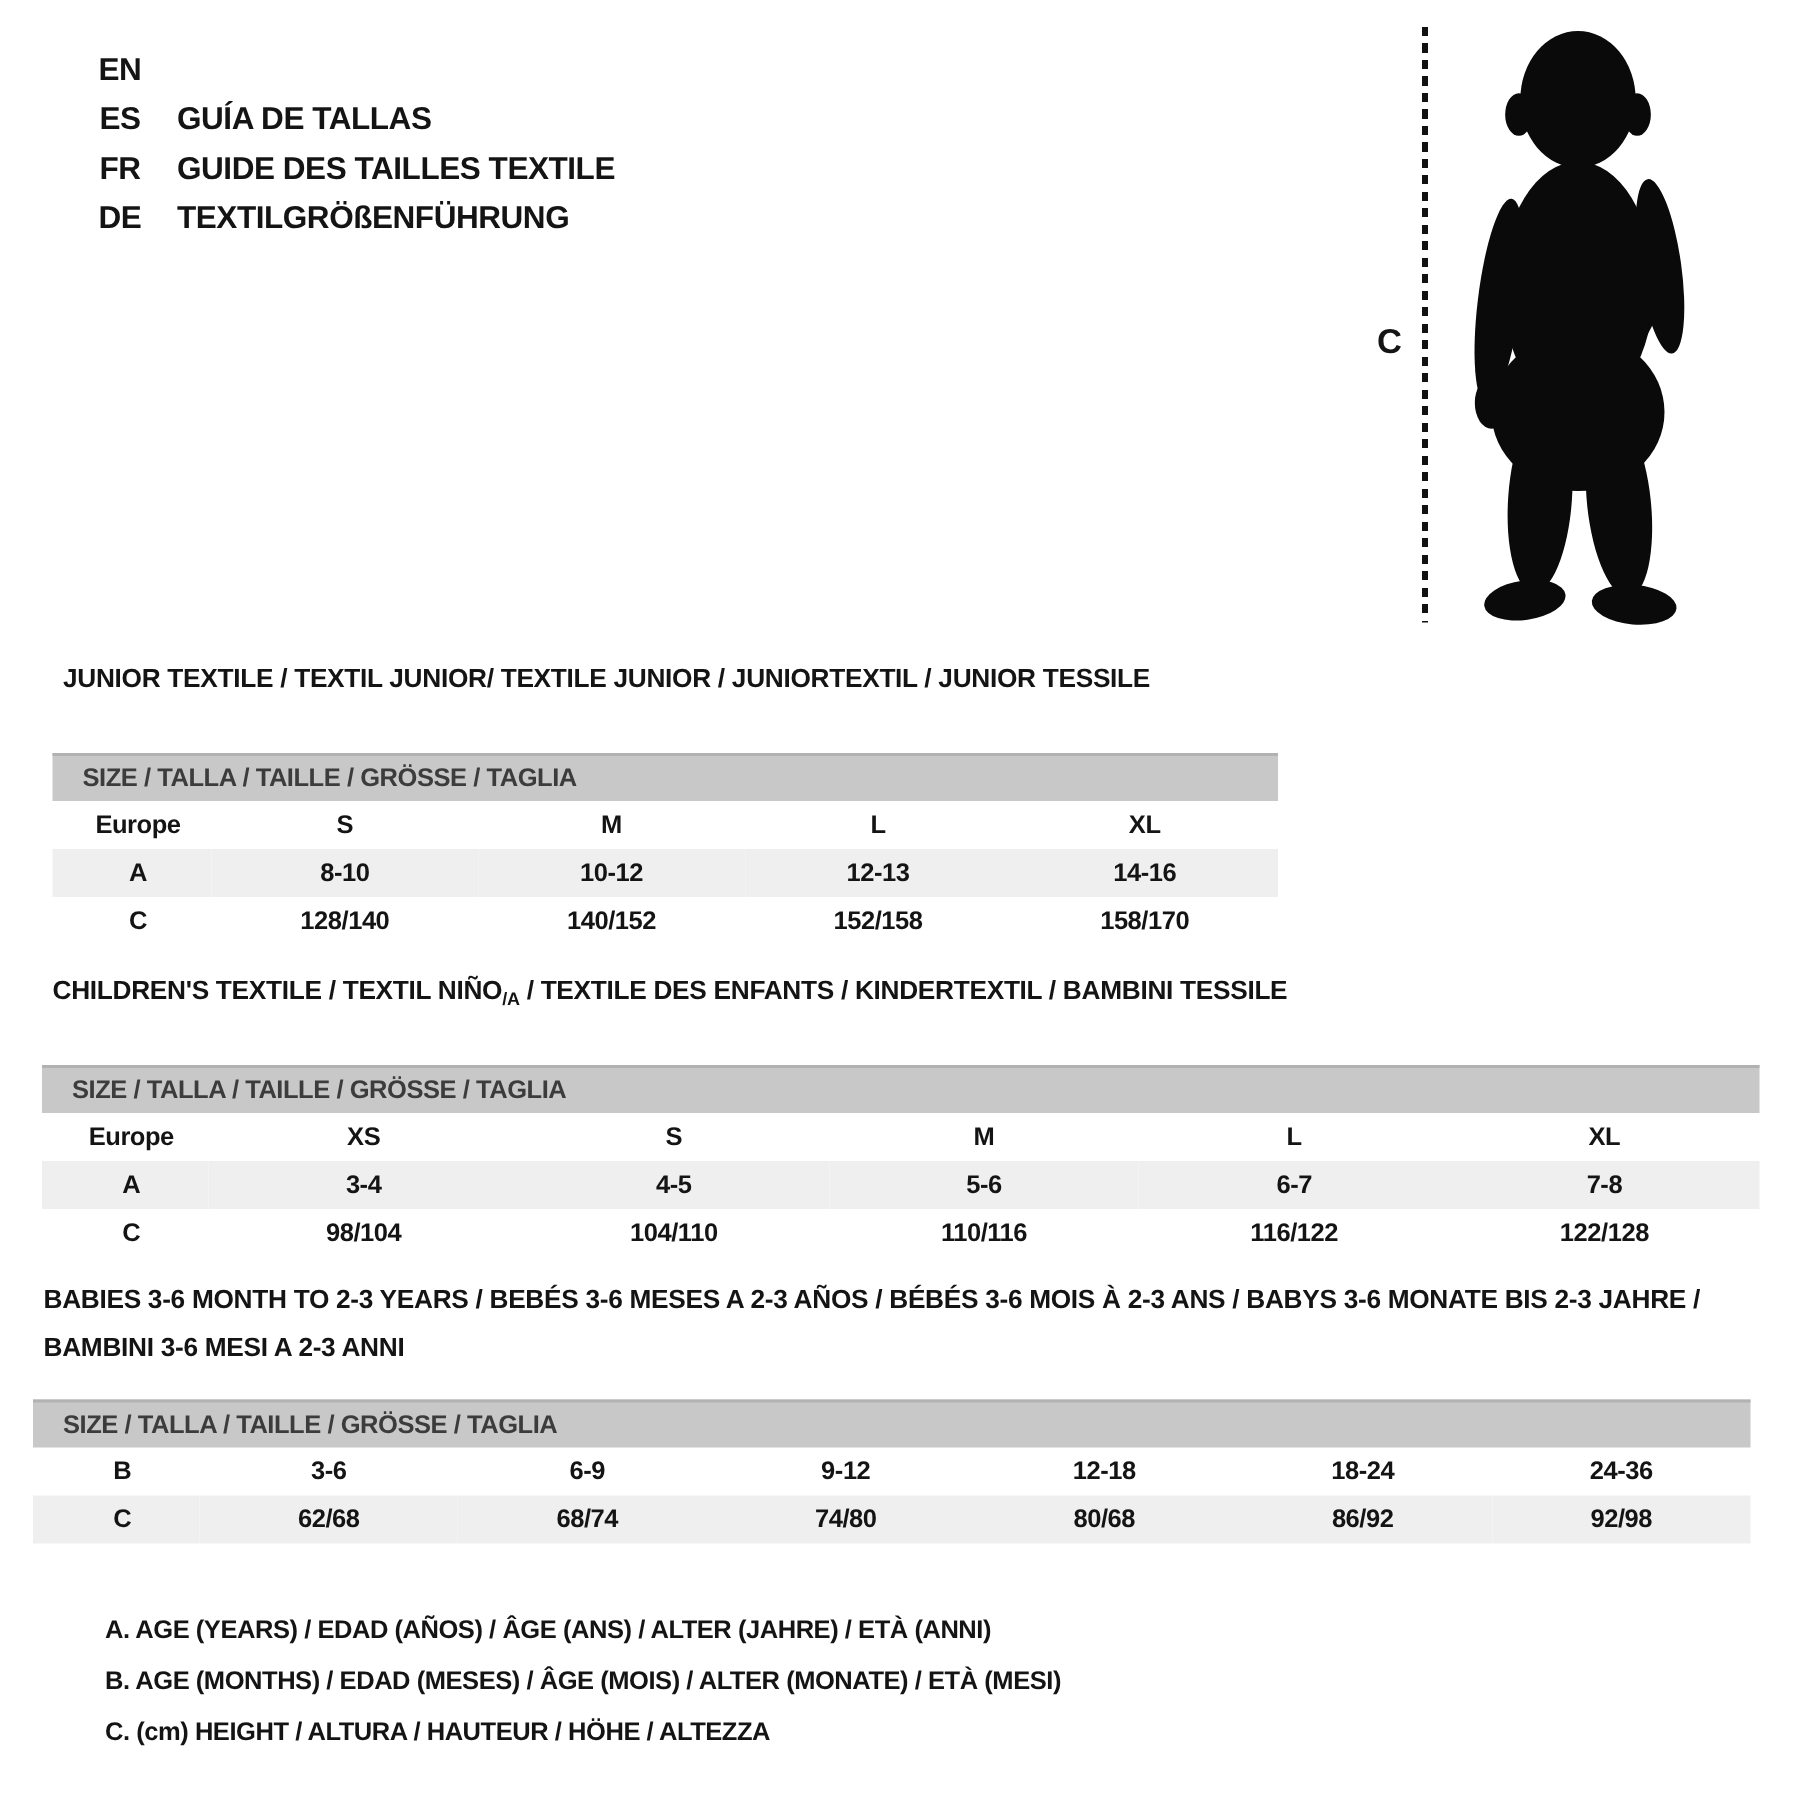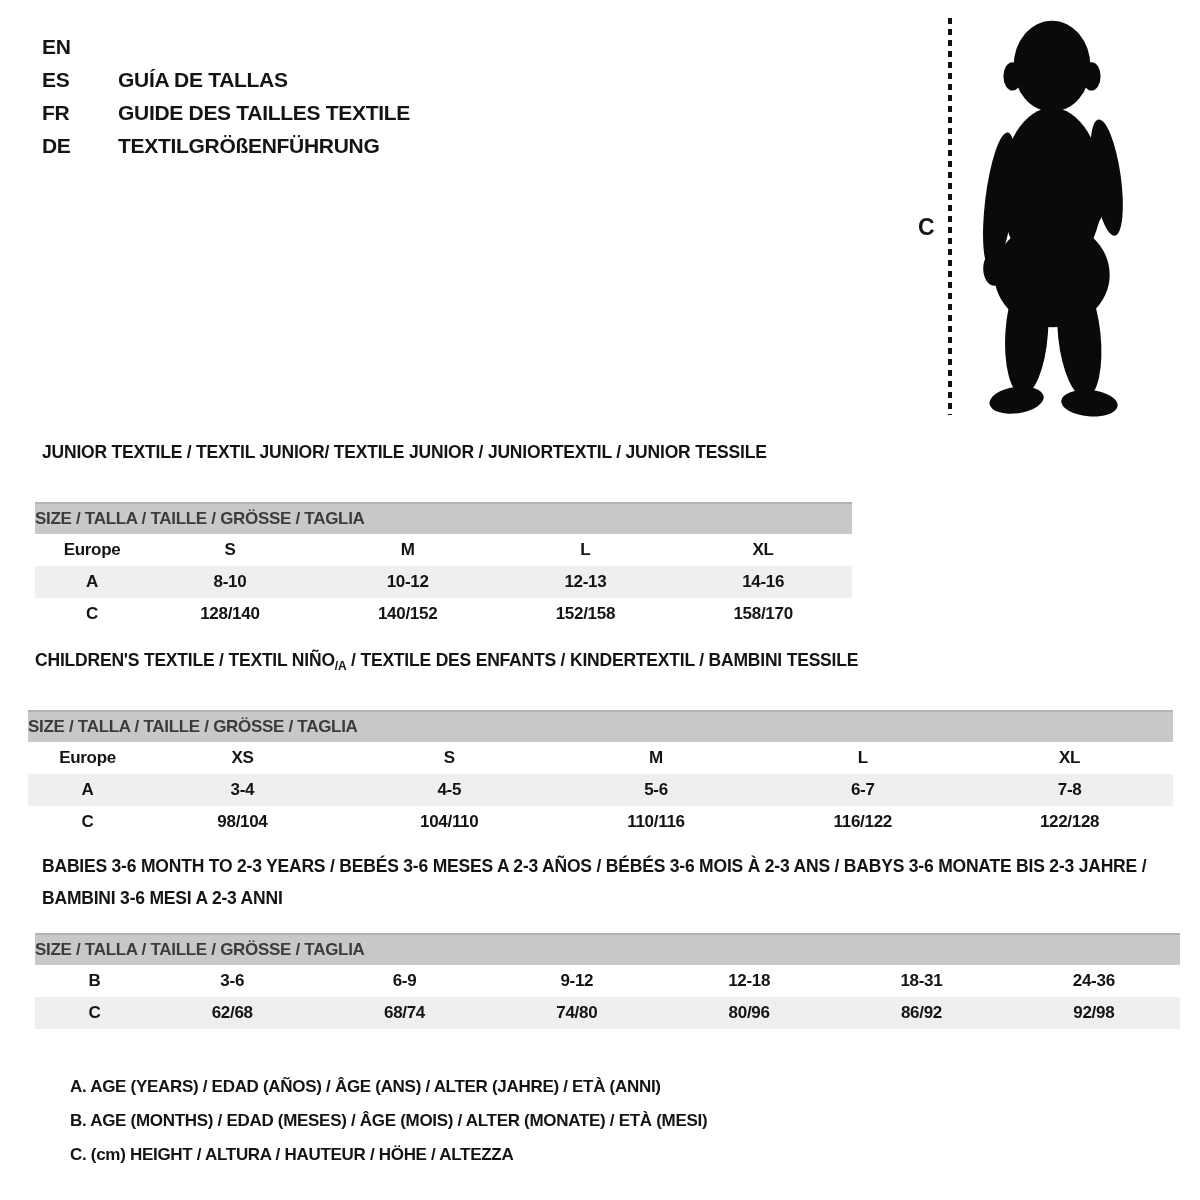--- a/index.html
+++ b/index.html
@@ -6,42 +6,42 @@
   body{
     width:1200px;height:1200px;position:relative;overflow:hidden;
     background:#ffffff;color:#141414;
     font-family:"Liberation Sans","DejaVu Sans",sans-serif;
     font-weight:700;letter-spacing:-0.3px;
   }
   .abs{position:absolute;}
 
   
   .lang-block{left:42px;top:30px;font-size:21px;line-height:33px;}
-  .lang-row{display:flex;}
+  .lang-row{display:flex;text-align:center;}
   .lang-code{width:76px;flex:0 0 76px;}
 
   
   .measure-line{
     left:948px;top:18px;width:4px;height:397px;
     background:repeating-linear-gradient(to bottom,#111 0 6px,transparent 6px 11px);
   }
   .measure-label{left:918px;top:214px;font-size:23px;}
   .figure-svg{left:966px;top:12px;}
 
   
   .section{position:absolute;}
   .sec0{left:35px;top:436px;width:817px;}
   .sec1{left:28px;top:644px;width:1145px;}
-  .sec2{left:35px;top:850px;width:1145px;}
+  .sec2{left:22px;top:850px;width:1145px;}
   .sec-title{font-size:17.5px;line-height:32px;margin-left:7px;letter-spacing:-0.2px;}
   .sub-a{font-size:12px;vertical-align:-4px;}
   .size-bar{
     background:#c8c8c8;border-top:2px solid #b2b2b2;
     color:#3c3c3c;height:30px;line-height:30px;
-    padding-left:0;font-size:17px;
+    padding-left:20px;font-size:17px;
   }
   .sec0 .size-bar{margin-top:28px;}
   .sec1 .size-bar{margin-top:28px;}
   .sec2 .size-bar{margin-top:13px;}
   table{width:100%;border-collapse:collapse;table-layout:fixed;
         font-size:17px;font-weight:700;letter-spacing:-0.3px;}
   td{height:32px;text-align:center;padding:0;}
   td.lbl{text-align:center;padding-left:8px;}
   .sec0 td.lbl{width:12%;}
   .sec1 td.lbl{width:9%;}
@@ -160,29 +160,29 @@
   <div class="sec-title"><span>BABIES 3-6 MONTH TO 2-3 YEARS / BEBÉS 3-6 MESES A 2-3 AÑOS / BÉBÉS 3-6 MOIS À 2-3 ANS / BABYS 3-6 MONATE BIS 2-3 JAHRE / BAMBINI 3-6 MESI A 2-3 ANNI</span><span class="sub-a"></span><span></span></div>
   <div class="size-bar">SIZE / TALLA / TAILLE / GRÖSSE / TAGLIA</div>
   <table>
       <tbody>
         <tr>
           <td class="lbl">B</td>
           <td>3-6</td>
           <td>6-9</td>
           <td>9-12</td>
           <td>12-18</td>
-          <td>18-31</td>
+          <td>18-24</td>
           <td>24-36</td>
         </tr>
         <tr class="shaded">
           <td class="lbl">C</td>
           <td>62/68</td>
           <td>68/74</td>
           <td>74/80</td>
-          <td>80/96</td>
+          <td>80/68</td>
           <td>86/92</td>
           <td>92/98</td>
         </tr>
       </tbody>
     </table>
 </div>
 
 <div class="abs legend">
   <div>A. AGE (YEARS) / EDAD (AÑOS) / ÂGE (ANS) / ALTER (JAHRE) / ETÀ (ANNI)</div>
   <div>B. AGE (MONTHS) / EDAD (MESES) / ÂGE (MOIS) / ALTER (MONATE) / ETÀ (MESI)</div>

